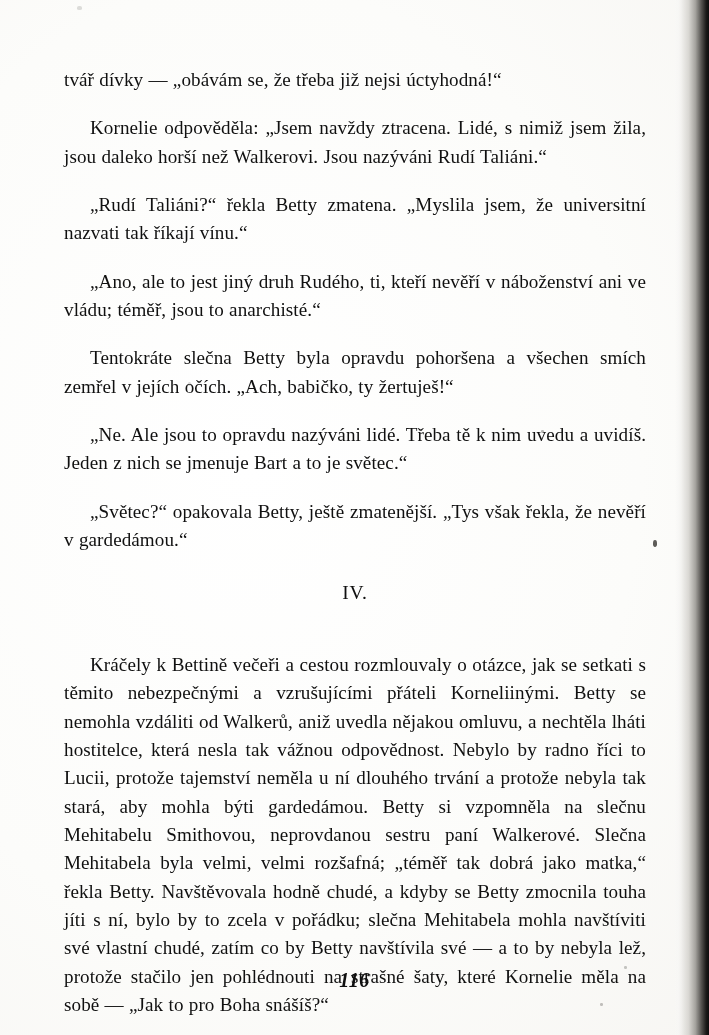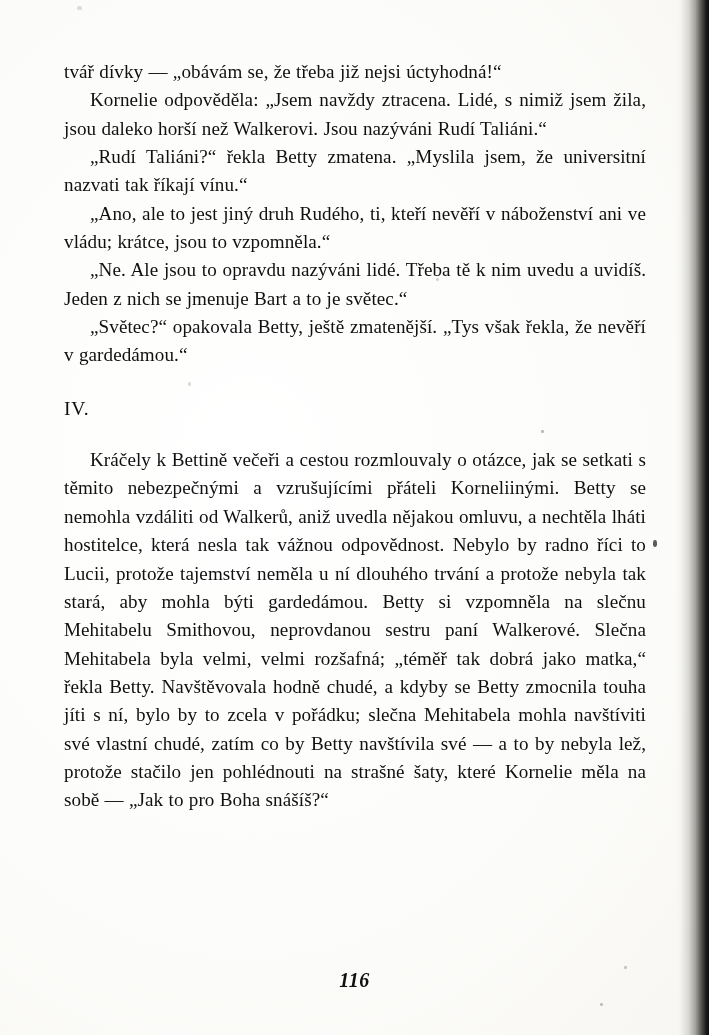--- a/index.html
+++ b/index.html
@@ -50,43 +50,45 @@
     background: linear-gradient(to right,
         rgba(255,255,255,0.0) 0%,
         rgba(255,255,255,0.55) 45%,
         rgba(255,255,255,0.0) 100%);
     pointer-events: none;
   }
 
   .textblock {
     position: absolute;
     left: 64px;
-    top: 58px;
+    top: 66px;
     width: 582px;
   }
 
   p.para {
     margin: 0;
     text-align: justify;
     text-justify: inter-word;
     font-size: 19.1px;
     line-height: 28.35px;
     letter-spacing: 0.08px;
     word-spacing: 0.4px;
     hyphens: manual;
   }
   p.indent {
     text-indent: 26px;
+    margin-top: 20px;
   }
   p.noindent {
     text-indent: 0;
   }
 
   .chapter-heading {
     margin: 0;
+    text-align: center;
     font-size: 19.5px;
     line-height: 28.35px;
     font-weight: normal;
     letter-spacing: 0.8px;
     padding-top: 25px;
     padding-bottom: 23px;
   }
 
   .folio {
     position: absolute;
@@ -124,22 +126,23 @@
   <div class="paper-tone"></div>
 
   <div class="textblock">
 
     <p class="para noindent">tvář dívky — „obávám se, že třeba již nejsi úctyhodná!“</p>
 
     <p class="para indent">Kornelie odpověděla: „Jsem navždy ztracena. Lidé, s nimiž jsem žila, jsou daleko horší než Walkerovi. Jsou nazýváni Rudí Taliáni.“</p>
 
     <p class="para indent">„Rudí Taliáni?“ řekla Betty zmatena. „Myslila jsem, že universitní nazvati tak říkají vínu.“</p>
 
-    <p class="para indent">„Ano, ale to jest jiný druh Rudého, ti, kteří nevěří v náboženství ani ve vládu; krátce, jsou to vzpomněla.“</p>
+    <p class="para indent">„Ano, ale to jest jiný druh Rudého, ti, kteří nevěří v náboženství ani ve vládu; téměř, jsou to anarchisté.“</p>
 
+    <p class="para indent">Tentokráte slečna Betty byla opravdu pohoršena a všechen smích zemřel v jejích očích. „Ach, babičko, ty žertuješ!“</p>
 
     <p class="para indent">„Ne. Ale jsou to opravdu nazýváni lidé. Třeba tě k nim uvedu a uvidíš. Jeden z nich se jmenuje Bart a to je světec.“</p>
 
     <p class="para indent">„Světec?“ opakovala Betty, ještě zmatenější. „Tys však řekla, že nevěří v gardedámou.“</p>
 
 
     <h2 class="chapter-heading">IV.</h2>
 
     <p class="para indent">Kráčely k Bettině večeři a cestou rozmlouvaly o otázce, jak se setkati s těmito nebezpečnými a vzrušujícími přáteli Korneliinými. Betty se nemohla vzdáliti od Walkerů, aniž uvedla nějakou omluvu, a nechtěla lháti hostitelce, která nesla tak vážnou odpovědnost. Nebylo by radno říci to Lucii, protože tajemství neměla u ní dlouhého trvání a protože nebyla tak stará, aby mohla býti gardedámou. Betty si vzpomněla na slečnu Mehitabelu Smithovou, neprovdanou sestru paní Walkerové. Slečna Mehitabela byla velmi, velmi rozšafná; „téměř tak dobrá jako matka,“ řekla Betty. Navštěvovala hodně chudé, a kdyby se Betty zmocnila touha jíti s ní, bylo by to zcela v pořádku; slečna Mehitabela mohla navštíviti své vlastní chudé, zatím co by Betty navštívila své — a to by nebyla lež, protože stačilo jen pohlédnouti na strašné šaty, které Kornelie měla na sobě — „Jak to pro Boha snášíš?“</p>
 

